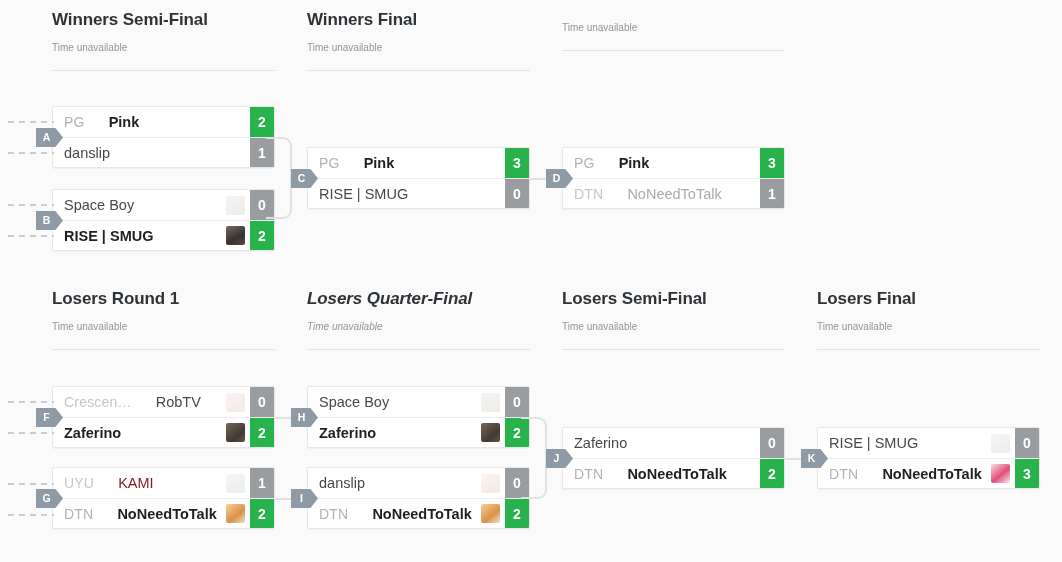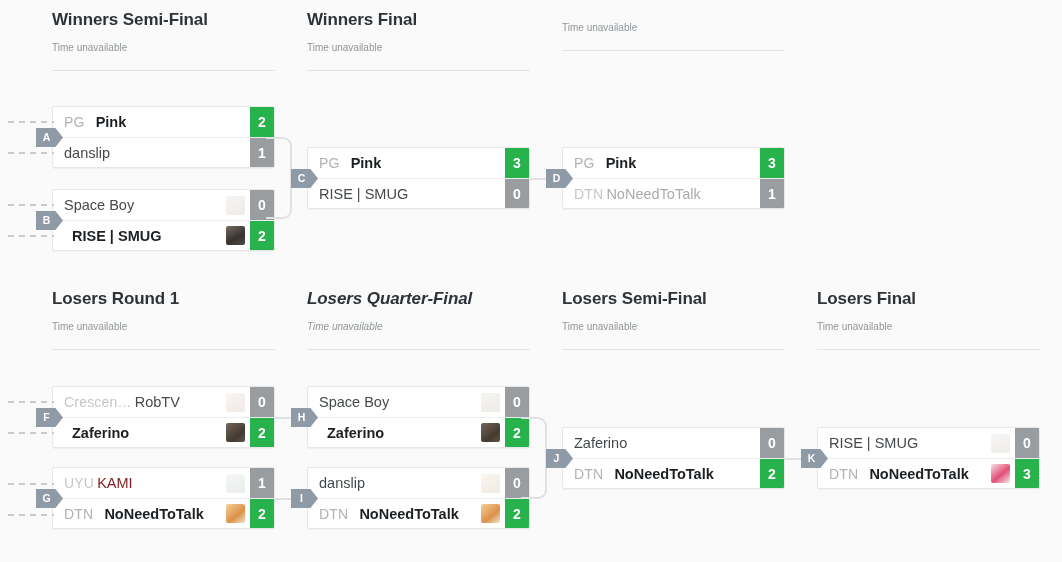--- a/index.html
+++ b/index.html
@@ -55,40 +55,40 @@
     align-items: center;
     height: 30px;
     position: relative;
   }
   .slot + .slot { border-top: 1px solid #eceded; }
 
   .name-wrap {
     flex: 1 1 auto;
     display: flex;
     align-items: flex-end;
-    gap: 3px;
+    gap: 24px;
     padding-left: 11px;
     min-width: 0;
     overflow: hidden;
     white-space: nowrap;
   }
   .prefix {
     font-size: 14px;
     color: #b0b3b5;
     flex: 0 0 auto;
     letter-spacing: 0.2px;
   }
   .pname {
     font-size: 14.5px;
     color: #2b2f33;
     overflow: hidden;
     text-overflow: ellipsis;
     white-space: nowrap;
   }
-  .winner .pname { font-weight: bold; color: #1d2023; margin-left: 8px; }
+  .winner .pname { font-weight: bold; color: #1d2023; }
   .loser  .pname { color: #45494c; }
   .dim .pname { color: #a9acae; }
   .dim .prefix { color: #c3c6c8; }
 
   
   .avatar {
     flex: 0 0 auto;
     width: 19px; height: 19px;
     margin-right: 5px;
     border-radius: 2px;

